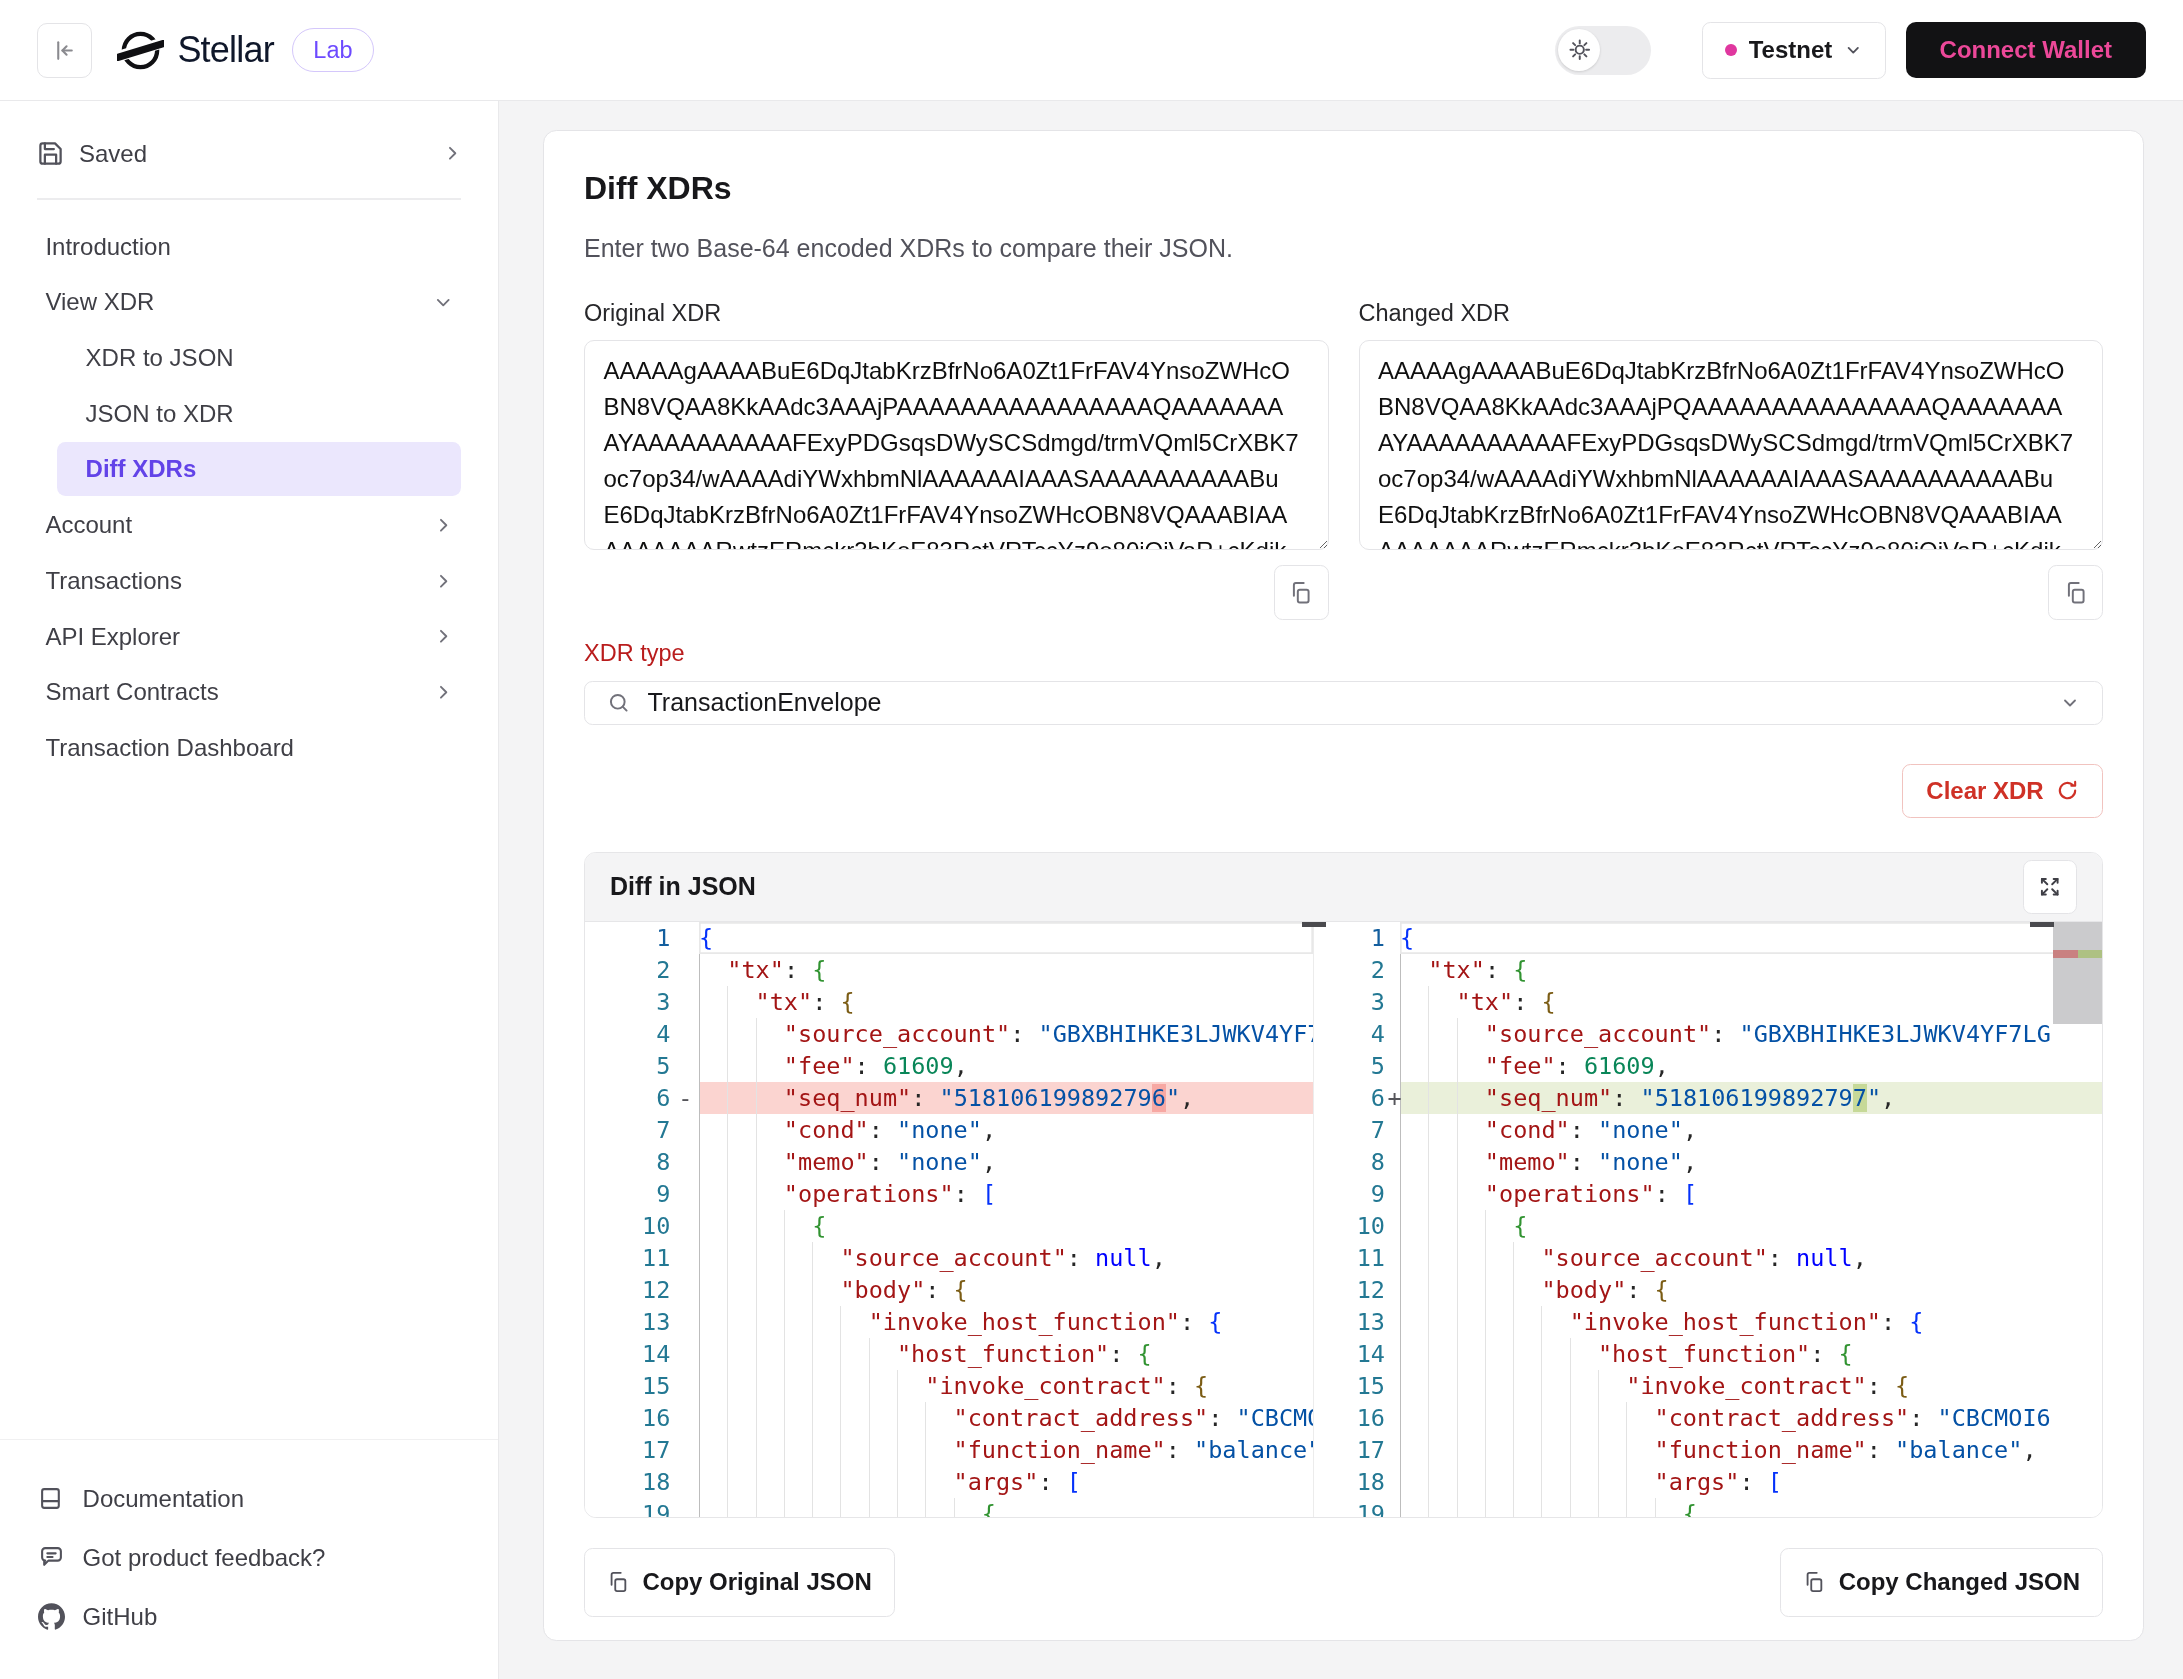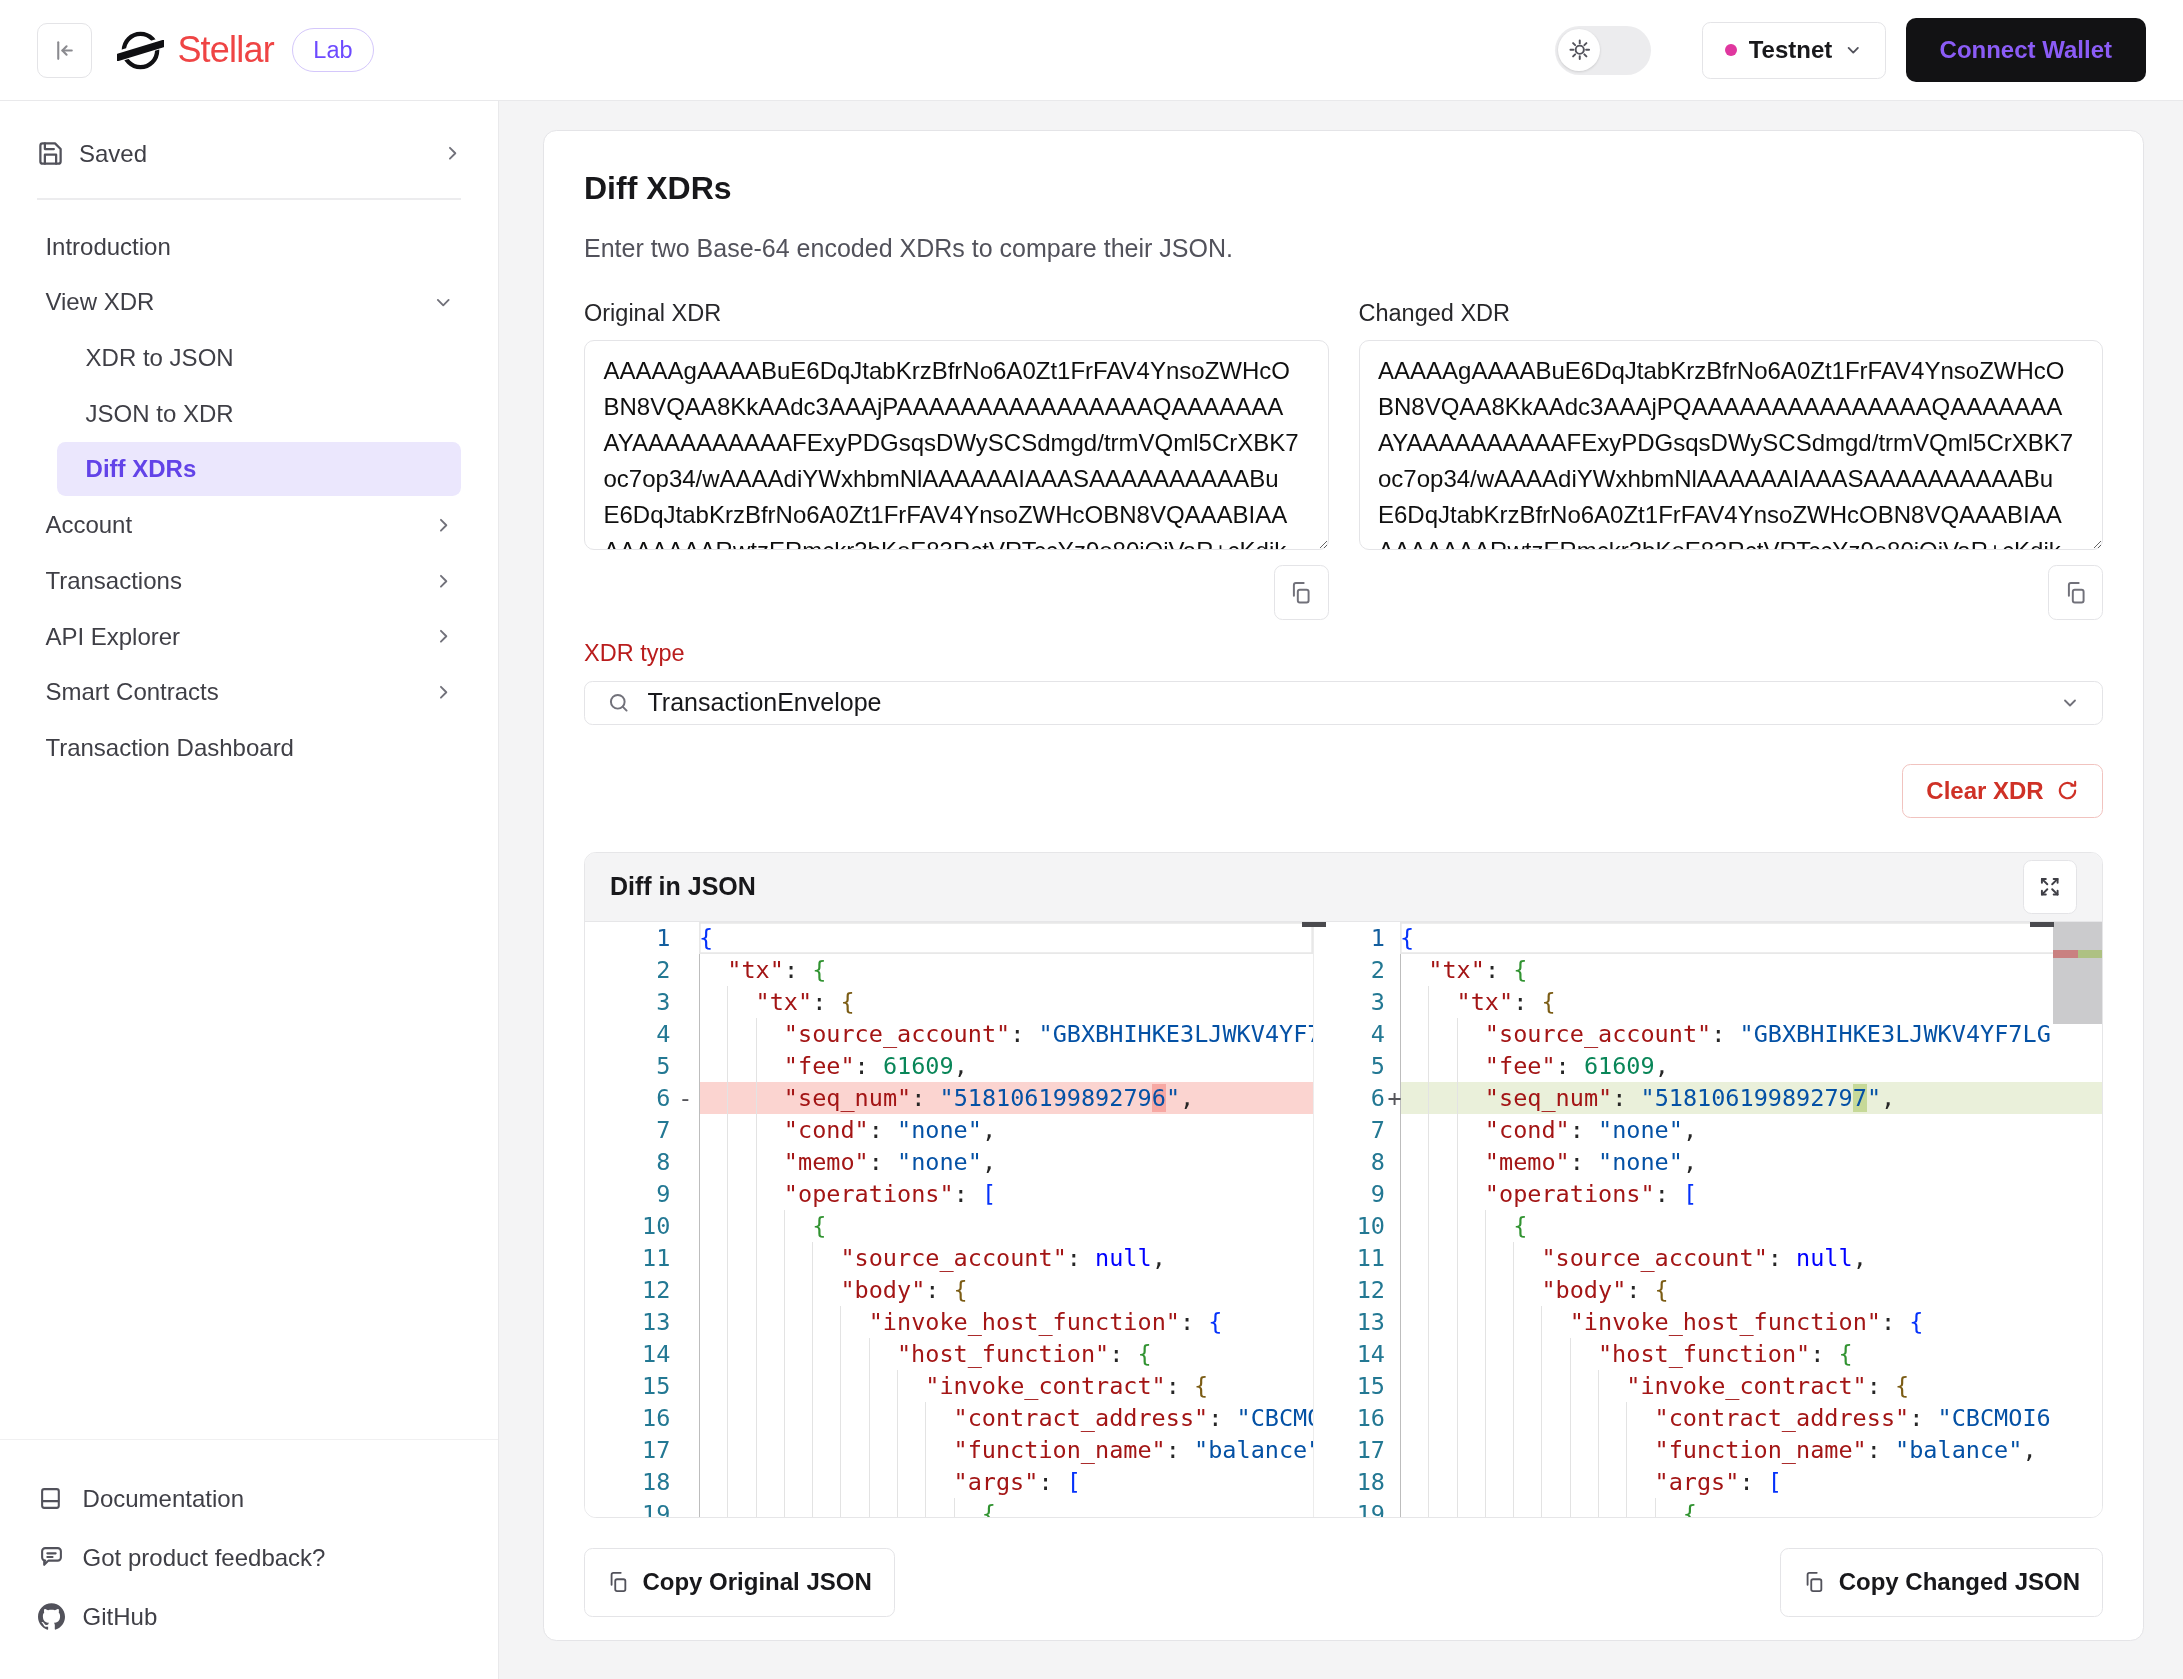--- a/index.html
+++ b/index.html
@@ -6,31 +6,31 @@
   html,body { width:2183px; height:1679px; overflow:hidden; }
   body { font-family:"Liberation Sans", sans-serif; background:#f4f4f5; color:#18181b; }
   svg { display:block; }
 
   
   .topbar { position:absolute; left:0; top:0; width:2183px; height:101px; background:#fff;
             border-bottom:1.7px solid #e9e9eb; display:flex; align-items:center; padding:0 37px; z-index:5;}
   .collapse-btn { width:55px; height:55px; border:1.7px solid #e4e4e7; border-radius:10px; background:#fff;
                   display:flex; align-items:center; justify-content:center; cursor:pointer; }
   .logo-wrap { display:flex; align-items:center; margin-left:25px; }
-  .brand-text { font-size:36px; font-weight:500; letter-spacing:-0.8px; color:#ef4444; margin-left:13.4px; }
+  .brand-text { font-size:36px; font-weight:500; letter-spacing:-0.8px; color:#0f172a; margin-left:13.4px; }
   .lab-badge { margin-left:18.5px; padding:7.6px 20px; border:1.7px solid #d4c7fb; border-radius:839px;
                color:var(--accent,#6d4aff); font-size:23.5px; }
   .topbar-right { margin-left:auto; display:flex; align-items:center; gap:20px; }
   .theme-toggle { width:96px; height:49px; border-radius:839px; background:#ececee; position:relative; cursor:pointer; }
   .theme-knob { position:absolute; left:3.4px; top:3.4px; width:42px; height:42px; border-radius:50%; background:#fff;
                 box-shadow:0 0.8px 2.5px rgba(0,0,0,.15); display:flex; align-items:center; justify-content:center; }
   .network-btn { height:57px; border:1.7px solid #e4e4e7; border-radius:8.4px; background:#fff; display:flex;
                  align-items:center; gap:11.8px; padding:16px 22px; font-size:24px; font-weight:700; cursor:pointer;margin-left:31px; }
   .network-dot { width:11.8px; height:11.8px; border-radius:50%; background:var(--dot,#e0379f); }
-  .connect-btn { height:64px; padding:0 34px; background:var(--btn-black,#121214); color:#8b5cf6; border:none;
+  .connect-btn { height:56px; padding:0 34px; background:var(--btn-black,#121214); color:#ec4899; border:none;
                  border-radius:10px; font-size:24px; font-weight:700; font-family:inherit; cursor:pointer; }
 
   
   .sidebar { position:absolute; left:0; top:101px; width:499px; height:1579px; background:#fff;
              border-right:1.7px solid #e9e9eb; }
   .side-inner { padding:25px 37px 0 37px; }
   .saved-row { display:flex; align-items:center; height:55px; cursor:pointer; color:#3f3f46; }
   .saved-row .lbl { font-size:24px; margin-left:15px; }
   .saved-row .chev { margin-left:auto; }
   .side-divider { height:1.7px; background:#ececee; margin:17px 0 20px 0; }

